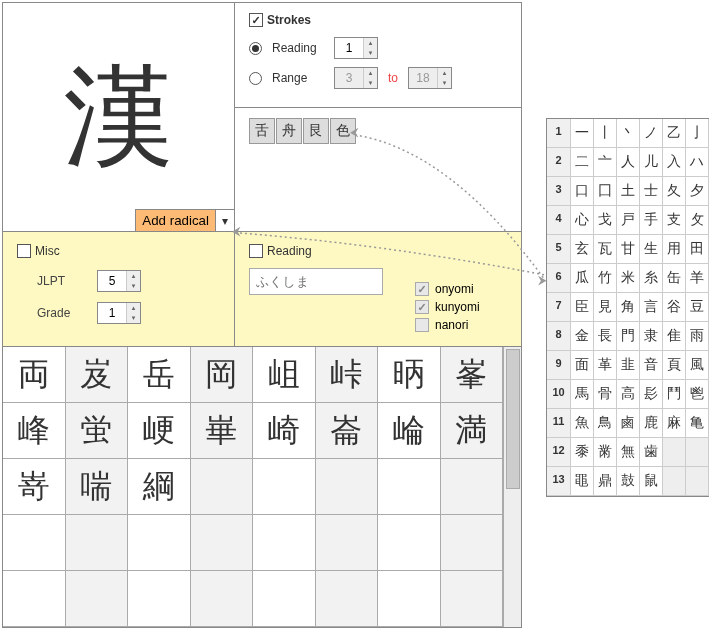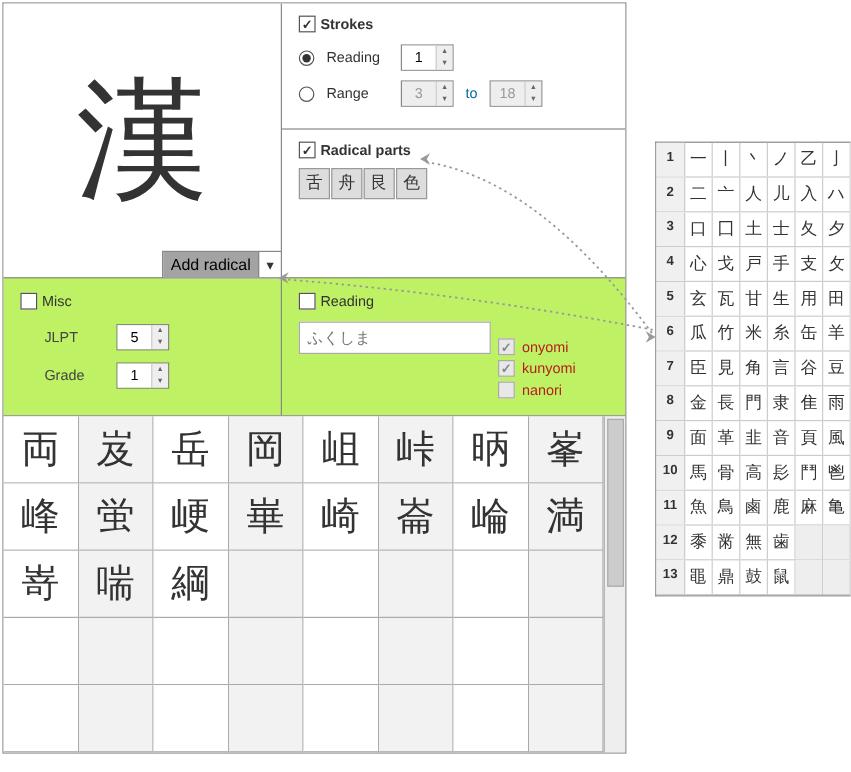--- a/index.html
+++ b/index.html
@@ -3,53 +3,53 @@
 <meta charset="utf-8">
 <style>
 * { box-sizing: border-box; margin: 0; padding: 0; }
 body { font-family: Arial, sans-serif; font-size: 12px; color: #333; background: #fff; width: 709px; height: 643px; position: relative; overflow: hidden; }
 
 .main-panel { position: absolute; left: 2px; top: 2px; width: 520px; border: 1px solid #888; }
 .top-section { display: flex; background: #fff; }
 .kanji-display { width: 232px; height: 228px; display: flex; align-items: center; justify-content: center; border-right: 1px solid #888; position: relative; }
 .kanji-glyph { font-size: 110px; font-family: "Hiragino Mincho Pro", "Yu Mincho", serif; }
 .add-radical-wrap { position: absolute; bottom: -1px; right: -1px; display: flex; border: 1px solid #888; background: #fff; font-size: 12px; }
-.add-radical-btn { padding: 3px 6px; background: #a3a3a3; border: none; border-right: 1px solid #888; }
+.add-radical-btn { padding: 3px 6px; background: #fdba74; border: none; border-right: 1px solid #888; }
 .add-radical-drop { width: 18px; display: flex; align-items: center; justify-content: center; }
 
 .right-top { flex: 1; display: flex; flex-direction: column; }
 .strokes-box { border-bottom: 1px solid #888; padding: 10px 14px; }
 .section-hdr { display: flex; align-items: center; gap: 4px; font-weight: bold; margin-bottom: 10px; }
 .chk { width: 14px; height: 14px; border: 1px solid #555; background: #fff; display: inline-flex; align-items: center; justify-content: center; font-size: 11px; }
 .chk.on::after { content: "✓"; color: #333; font-weight: bold; }
 .radio-row { display: flex; align-items: center; gap: 10px; margin-bottom: 8px; }
 .radio { width: 13px; height: 13px; border: 1px solid #555; border-radius: 50%; display: inline-flex; align-items: center; justify-content: center; }
 .radio.on::after { content: ""; width: 7px; height: 7px; background: #333; border-radius: 50%; }
 .spinner { display: inline-flex; border: 1px solid #888; }
 .spinner input { width: 28px; border: none; text-align: center; font-size: 12px; padding: 3px 2px; background: #fff; }
 .spinner.disabled input { background: #eee; color: #999; }
 .spinner .arrows { width: 14px; background: #eee; border-left: 1px solid #ccc; display: flex; flex-direction: column; }
 .spinner .arrows span { flex: 1; font-size: 7px; text-align: center; color: #666; line-height: 9px; }
 .radio-label { min-width: 52px; }
-.range-to { color: #0369a1; }
+.range-to { color: #ef4444; }
 
 .radical-parts { padding: 10px 14px; flex: 1; }
 .radical-parts .section-hdr { font-weight: bold; margin-bottom: 8px; }
 .parts-row { display: flex; gap: 1px; }
 .part-cell { background: #ddd; border: 1px solid #999; padding: 3px 5px; font-size: 14px; font-family: serif; }
 
-.mid-section { display: flex; background: #bef264; border-top: 1px solid #888; }
+.mid-section { display: flex; background: #fef9c3; border-top: 1px solid #888; }
 .misc-box { width: 232px; padding: 12px 14px; border-right: 1px solid #888; }
 .misc-box .section-hdr { font-weight: normal; margin-bottom: 12px; }
 .misc-row { display: flex; align-items: center; margin-bottom: 10px; margin-left: 20px; }
 .misc-row label { width: 60px; color: #444; }
 .reading-box { flex: 1; padding: 12px 14px; }
-.reading-input { width: 160px; padding: 5px 6px; border: 1px solid #aaa; background: #fff; font-size: 13px; color: #bbb; }
+.reading-input { width: 134px; padding: 5px 6px; border: 1px solid #aaa; background: #fff; font-size: 13px; color: #bbb; }
 .reading-flags { position: absolute; left: 415px; top: 282px; display: flex; flex-direction: column; gap: 4px; }
-.reading-flags .flag { display: flex; align-items: center; gap: 6px; color: #b91c1c; font-size: 12px; }
+.reading-flags .flag { display: flex; align-items: center; gap: 6px; color: #000000; font-size: 12px; }
 .reading-flags .chk { border-color: #aaa; background: #e8e8e8; }
 .reading-flags .chk.on::after { color: #888; }
 
 .results { display: flex; border-top: 1px solid #888; }
 .results-grid { flex: 1; }
 .results-row { display: flex; }
 .results-row .cell { flex: 1; height: 56px; border-right: 1px solid #aaa; border-bottom: 1px solid #aaa; display: flex; align-items: center; justify-content: center; font-size: 32px; font-family: "Hiragino Mincho Pro", serif; background: #fff; }
 .results-row .cell:nth-child(even) { background: #f2f2f2; }
 .scrollbar { width: 18px; background: #eee; border-left: 1px solid #aaa; position: relative; }
 .scrollbar .thumb { position: absolute; left: 2px; right: 1px; top: 2px; height: 140px; background: #ccc; border: 1px solid #aaa; }
@@ -106,24 +106,20 @@
           <span class="spinner disabled">
             <input value="18" style="">
             <span class="arrows">
                 <span>▴</span>
                 <span>▾</span>
               </span>
           </span>
         </div>
       </div>
       <div class="radical-parts">
-        <div class="section-hdr">
-          <span class="chk on"></span>
-          <span>Radical parts</span>
-        </div>
         <div class="parts-row" id="parts-row">
             <div class="part-cell">舌</div>
             <div class="part-cell">舟</div>
             <div class="part-cell">艮</div>
             <div class="part-cell">色</div>
           </div>
       </div>
     </div>
   </div>
 

